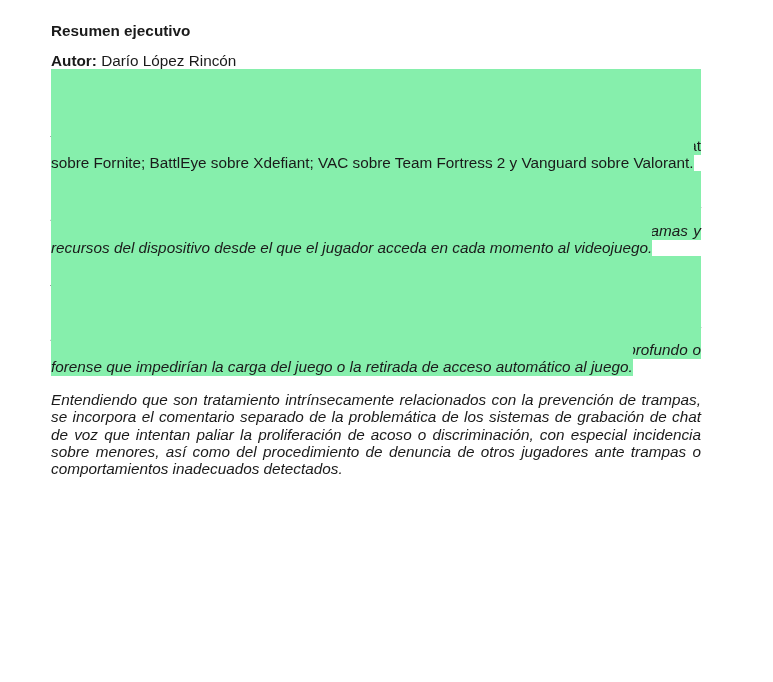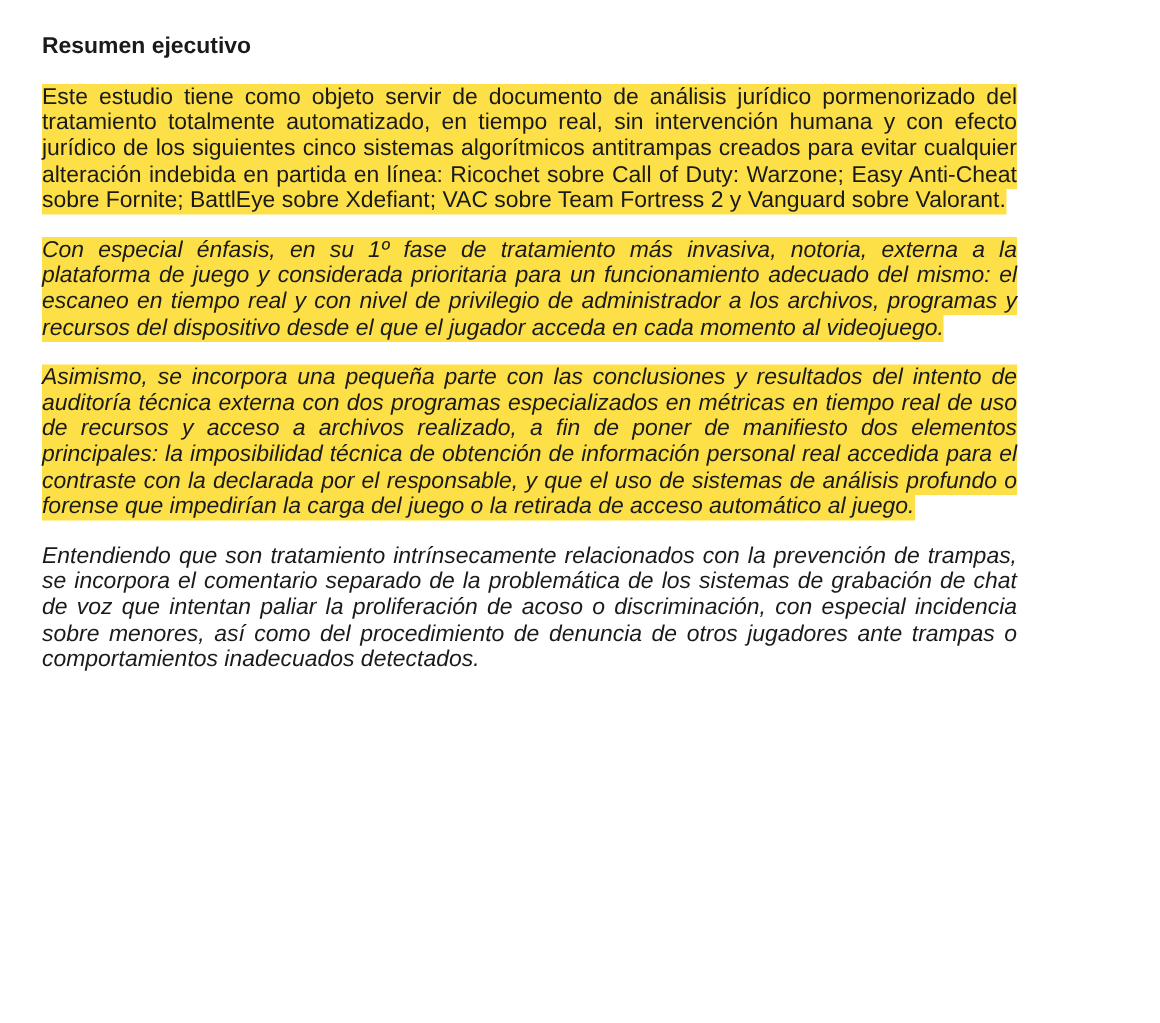--- a/index.html
+++ b/index.html
@@ -1,43 +1,44 @@
 <!DOCTYPE html>
 <html><head>
 <meta charset="utf-8">
 <style>
   html, body { margin: 0; padding: 0; background: #ffffff; }
   body { width: 773px; height: 682px; overflow: hidden; position: relative; }
   .page {
-    position: absolute; left: 28px; top: 22px; width: 650px;
+    position: absolute; left: 51px; top: 22px; width: 650px;
     font-family: "Liberation Sans", sans-serif; font-size: 15.3px; color: #1a1a1a;
   }
   .h { font-weight: bold; margin: 0; line-height: 18px; }
   .p { margin: 0; text-align: justify; line-height: 17.2px; }
   .gap-title { margin-top: 16px; }
   .gap-author { margin-top: 12px; }
   .gap-obj { margin-top: 12px; }
   .gap-para { margin-top: 16px; }
   .gap-para2 { margin-top: 16px; font-style: italic; }
   .hl {
-    background: #fde047;
+    background: #86efac;
     box-decoration-break: clone; -webkit-box-decoration-break: clone;
-    padding: 0 0 1px 0;
+    padding: 16px 0 1px 0;
   }
   .hlp { line-height: 17.2px; }
   b { font-weight: bold; }
   i { font-style: italic; }
 </style>
 </head>
 <body>
 
 <div class="page">
   <p class="h">Resumen ejecutivo</p>
 
 
+  <p class="p gap-author"><b>Autor:</b><span> Darío López Rincón</span></p>
 
 
   <p class="p hlp gap-para"><span class="hl">Este estudio tiene como objeto servir de documento de análisis jurídico pormenorizado del tratamiento totalmente automatizado, en tiempo real, sin intervención humana y con efecto jurídico de los siguientes cinco sistemas algorítmicos antitrampas creados para evitar cualquier alteración indebida en partida en línea: Ricochet sobre Call of Duty: Warzone; Easy Anti-Cheat sobre Fornite; BattlEye sobre Xdefiant; VAC sobre Team Fortress 2 y Vanguard sobre Valorant.</span></p>
 
   <p class="p hlp gap-para2"><span class="hl">Con especial énfasis, en su 1º fase de tratamiento más invasiva, notoria, externa a la plataforma de juego y considerada prioritaria para un funcionamiento adecuado del mismo: el escaneo en tiempo real y con nivel de privilegio de administrador a los archivos, programas y recursos del dispositivo desde el que el jugador acceda en cada momento al videojuego.</span></p>
 
   <p class="p hlp gap-para2"><span class="hl">Asimismo, se incorpora una pequeña parte con las conclusiones y resultados del intento de auditoría técnica externa con dos programas especializados en métricas en tiempo real de uso de recursos y acceso a archivos realizado, a fin de poner de manifiesto dos elementos principales: la imposibilidad técnica de obtención de información personal real accedida para el contraste con la declarada por el responsable, y que el uso de sistemas de análisis profundo o forense que impedirían la carga del juego o la retirada de acceso automático al juego.</span></p>
 
   <p class="p gap-para2">Entendiendo que son tratamiento intrínsecamente relacionados con la prevención de trampas, se incorpora el comentario separado de la problemática de los sistemas de grabación de chat de voz que intentan paliar la proliferación de acoso o discriminación, con especial incidencia sobre menores, así como del procedimiento de denuncia de otros jugadores ante trampas o comportamientos inadecuados detectados.</p>
 </div>

